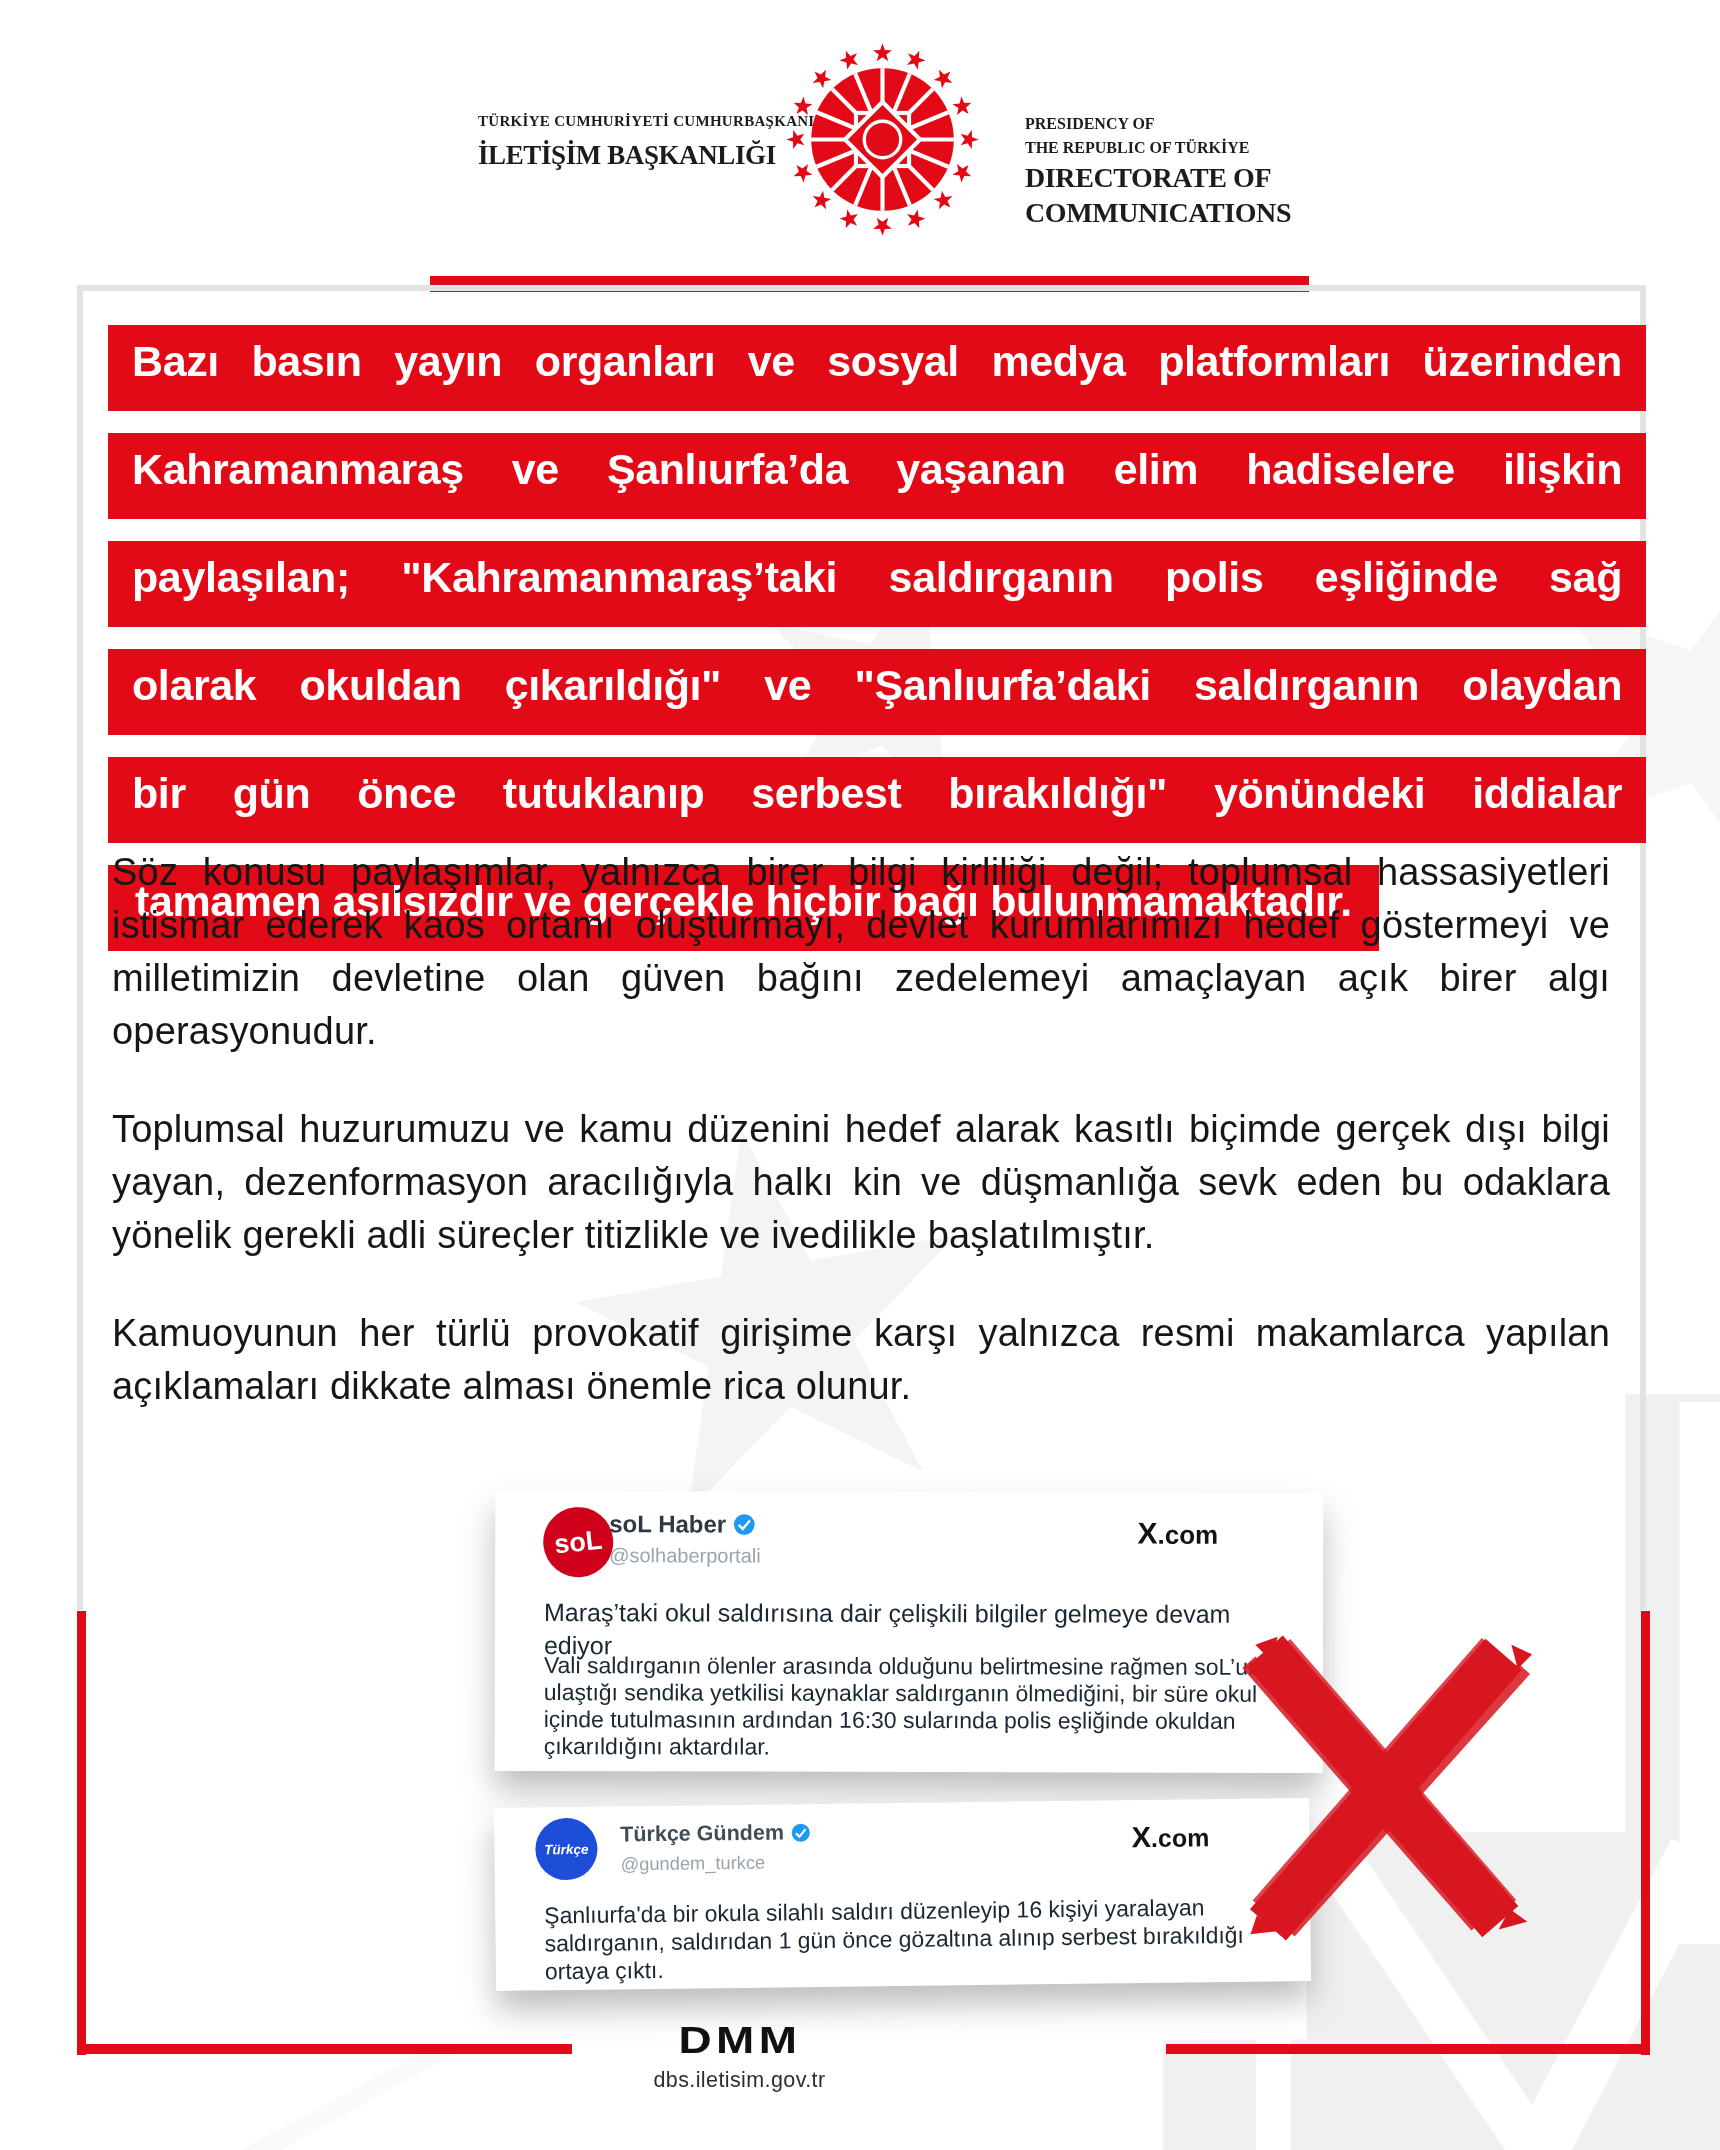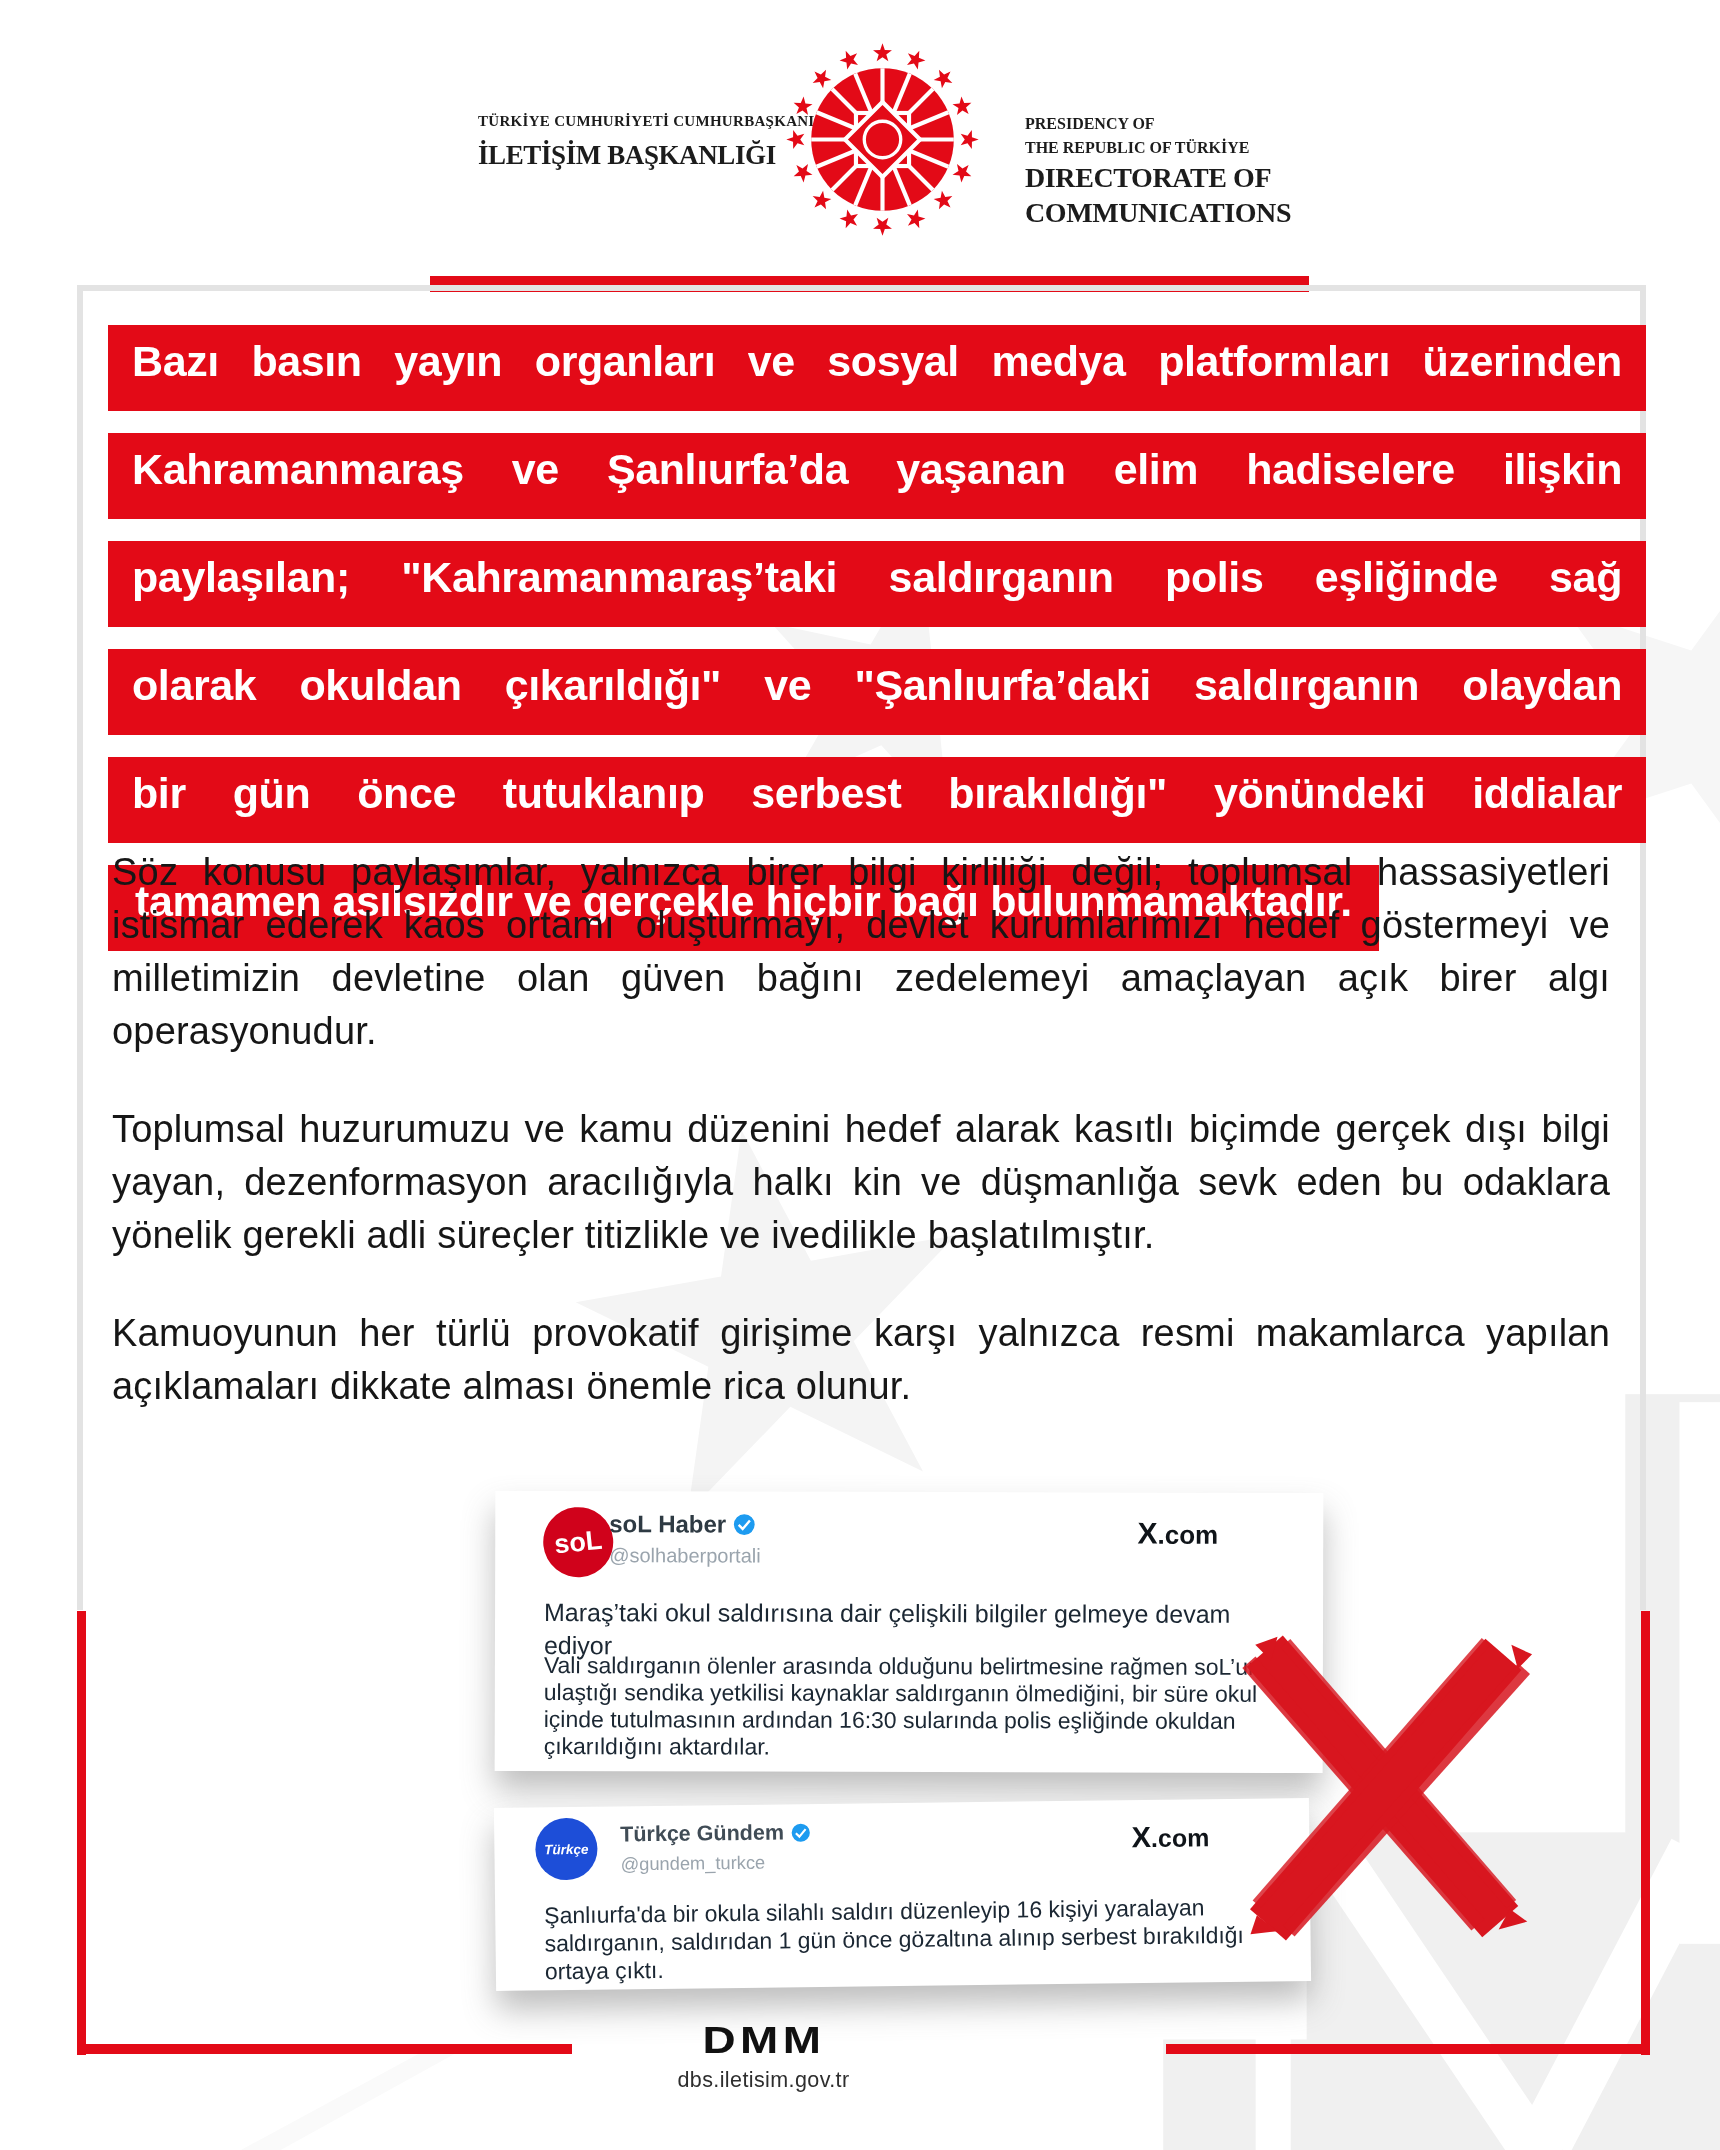--- a/index.html
+++ b/index.html
@@ -86,21 +86,21 @@
   #xcom2 .sfx{font-size:25px;font-weight:700;}
   .tbody{color:#1b2733;}
   #tb1a{left:49px;top:105px;width:749px;font-size:25px;line-height:33px;}
   #tb1b{left:49px;top:161px;width:733px;font-size:23px;line-height:27px;}
   #tb2{left:49px;top:94px;width:721px;font-size:23px;line-height:28px;}
 
   
   #redx{left:1215px;top:1613px;z-index:5;}
 
   
-  #footer{left:0;top:2018px;width:1479px;text-align:center;z-index:6;margin-left:24px;}
+  #footer{left:0;top:2018px;width:1479px;text-align:center;z-index:6;}
   .dmm{
     display:inline-block;font-size:41px;font-weight:900;color:#111;
     letter-spacing:4px;transform:scale(1.12,.88);transform-origin:center;
   }
   .dmm-url{font-size:21.5px;color:#2e2e2e;letter-spacing:0.4px;margin-top:3.2px;}
 </style>
 </head>
 <body>
 
 <div id="canvas">

